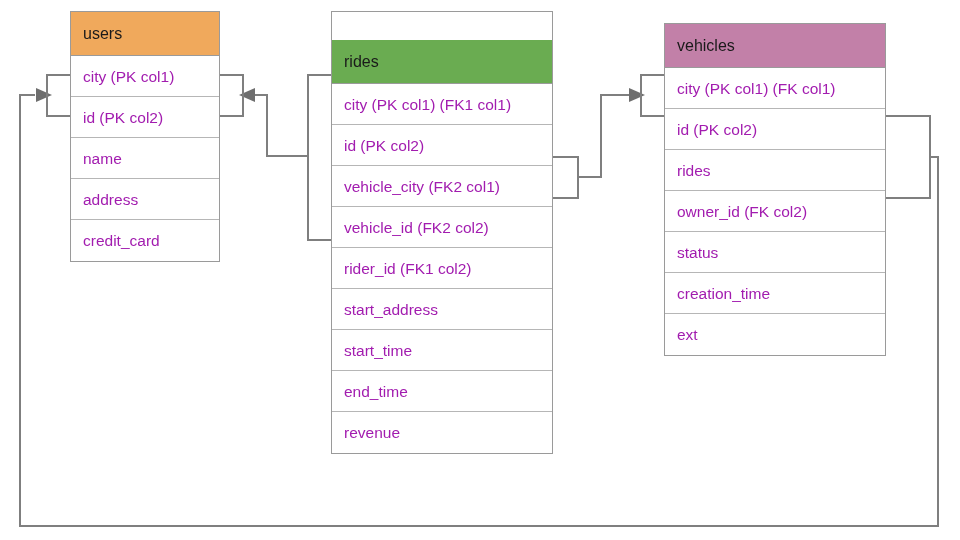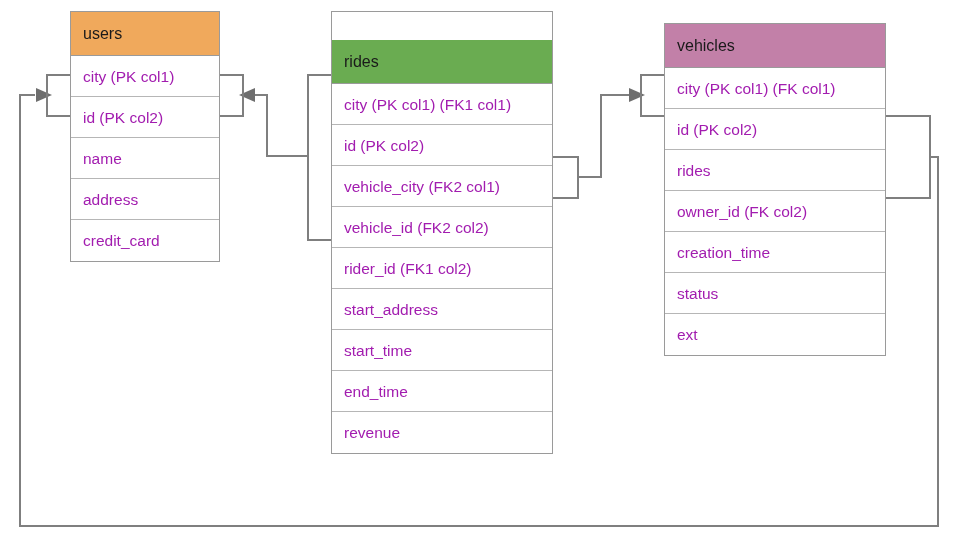--- a/index.html
+++ b/index.html
@@ -133,18 +133,18 @@
   </div>
 
   <div class="table" style="left:664px; top:23px; width:222px;">
     <div class="table-header" style="background:#C280A8;">
       <span>vehicles</span>
     </div>
     <div class="row">city (PK col1) (FK col1)</div>
     <div class="row">id (PK col2)</div>
     <div class="row">rides</div>
     <div class="row">owner_id (FK col2)</div>
+    <div class="row">status</div>
     <div class="row">creation_time</div>
-    <div class="row">status</div>
     <div class="row last">ext</div>
   </div>
 
 </div>
 
 </body></html>

